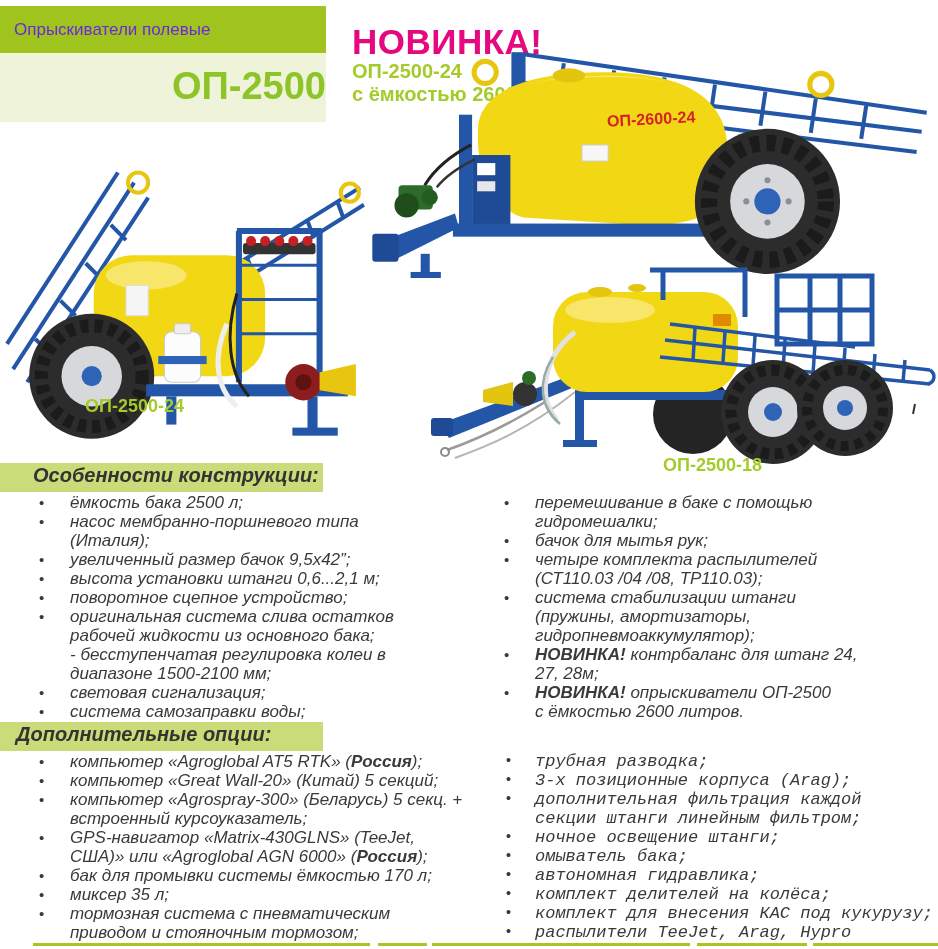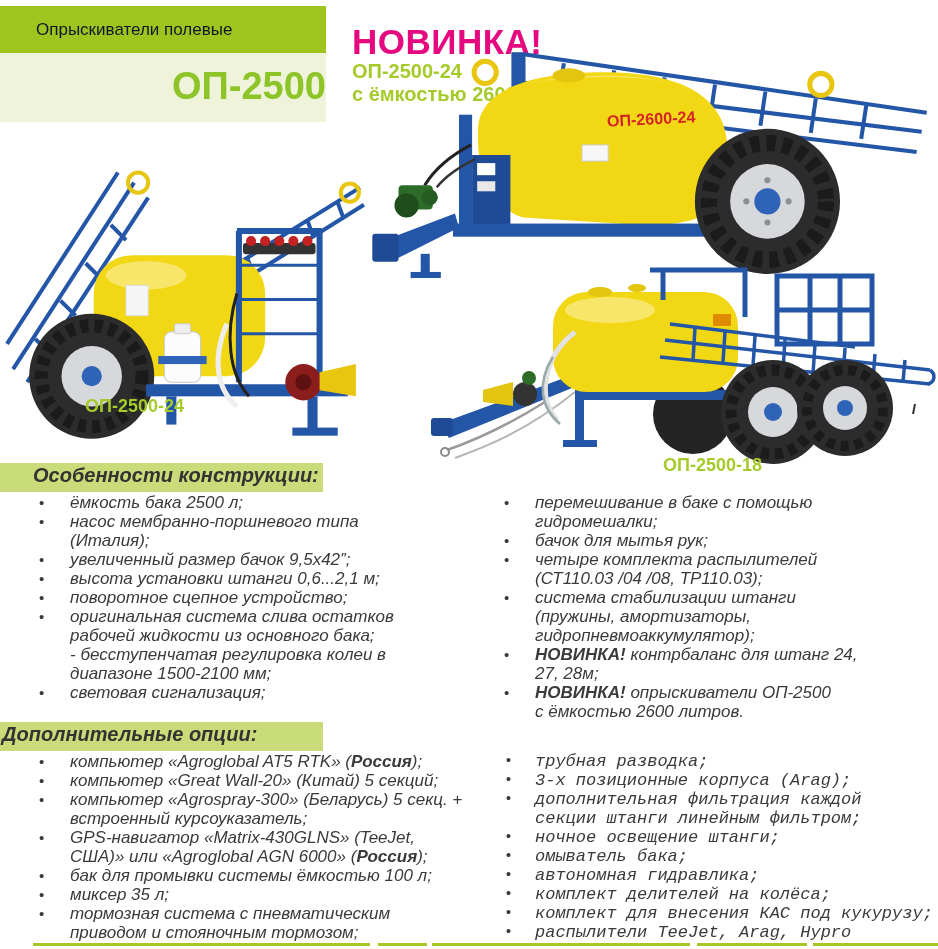--- a/index.html
+++ b/index.html
@@ -1,38 +1,38 @@
 <!DOCTYPE html>
 <html><head>
 <meta charset="utf-8">
 <style>
   html,body{margin:0;padding:0;background:#ffffff;}
   #page{position:relative;width:938px;height:949px;background:#ffffff;overflow:hidden;
         font-family:"Liberation Sans",sans-serif;color:#3a3a39;}
 
   
   .cat-bar{position:absolute;left:0;top:6px;width:326px;height:47px;background:#9ec41d;}
-  .cat-bar span{display:block;margin-left:36px;line-height:47px;color:#0f172a;font-size:17px;}
+  .cat-bar span{display:block;margin-left:14px;line-height:47px;color:#6d28d9;font-size:17px;}
   .model-panel{position:absolute;left:0;top:53px;width:326px;height:69px;background:#eef3da;}
   .model-panel span{display:block;text-align:right;line-height:66px;font-size:38px;font-weight:bold;color:#8dc428;}
 
   
   .promo{position:absolute;left:352px;top:24px;}
   .promo .badge{font-size:35px;font-weight:800;color:#e5087e;letter-spacing:.5px;line-height:36px;}
   .promo .pline{font-size:20px;font-weight:bold;color:#a5cb2b;line-height:23px;}
 
   
   .photo{position:absolute;}
   .caption{position:absolute;font-size:18px;font-weight:bold;color:#a5cb2b;}
 
   
   .sec-h{position:absolute;left:0;width:323px;height:29px;background:#cadc7a;
          font-size:20px;font-weight:bold;font-style:italic;color:#333331;line-height:25px;box-sizing:border-box;}
   #features-h{top:463px;padding-left:33px;}
-  #options-h{top:722px;padding-left:2px;}
+  #options-h{top:722px;padding-left:16px;}
 
   
   ul.blist{position:absolute;margin:2px;padding:0;list-style:none;width:442px;}
   ul.blist li{position:relative;padding-left:38px;font-size:17px;font-style:italic;
               line-height:19px;white-space:pre-line;color:#3a3a39;}
   ul.blist li::before{content:"\2022";position:absolute;left:7px;top:0;font-style:normal;font-size:15px;}
   ul.blist .b{font-weight:bold;}
   #feat-left{left:30px;top:491px;}
   #feat-right{left:495px;top:491px;}
   #opt-left{left:30px;top:750px;}
@@ -252,20 +252,21 @@
       <li><span>насос мембранно-поршневого типа
 (Италия);</span></li>
       <li><span>увеличенный размер бачок 9,5х42”;</span></li>
       <li><span>высота установки штанги 0,6...2,1 м;</span></li>
       <li><span>поворотное сцепное устройство;</span></li>
       <li><span>оригинальная система слива остатков
 рабочей жидкости из основного бака;
 - бесступенчатая регулировка колеи в
 диапазоне 1500-2100 мм;</span></li>
       <li><span>световая сигнализация;</span></li>
+      <li><span>система самозаправки воды;</span></li>
     </ul>
   <ul id="feat-right" class="blist">
       <li><span>перемешивание в баке с помощью
 гидромешалки;</span></li>
       <li><span>бачок для мытья рук;</span></li>
       <li><span>четыре комплекта распылителей
 (СТ110.03 /04 /08, ТР110.03);</span></li>
       <li><span>система стабилизации штанги
 (пружины, амортизаторы,
 гидропневмоаккумулятор);</span></li>
@@ -276,21 +277,21 @@
     </ul>
 
   <div id="options-h" class="sec-h">Дополнительные опции:</div>
   <ul id="opt-left" class="blist">
       <li><span>компьютер «Agroglobal AT5 RTK» (</span><span class="b">Россия</span><span>);</span></li>
       <li><span>компьютер «Great Wall-20» (Китай) 5 секций;</span></li>
       <li><span>компьютер «Agrospray-300» (Беларусь) 5 секц. +
 встроенный курсоуказатель;</span></li>
       <li><span>GPS-навигатор «Matrix-430GLNS» (TeeJet,
 США)» или «Agroglobal AGN 6000» (</span><span class="b">Россия</span><span>);</span></li>
-      <li><span>бак для промывки системы ёмкостью 100 л;</span></li>
+      <li><span>бак для промывки системы ёмкостью 170 л;</span></li>
       <li><span>миксер 35 л;</span></li>
       <li><span>тормозная система с пневматическим
 приводом и стояночным тормозом;</span></li>
     </ul>
   <ul id="opt-right" class="blist">
       <li><span>трубная разводка;</span></li>
       <li><span>3-х позиционные корпуса (Arag);</span></li>
       <li><span>дополнительная фильтрация каждой
 секции штанги линейным фильтром;</span></li>
       <li><span>ночное освещение штанги;</span></li>

